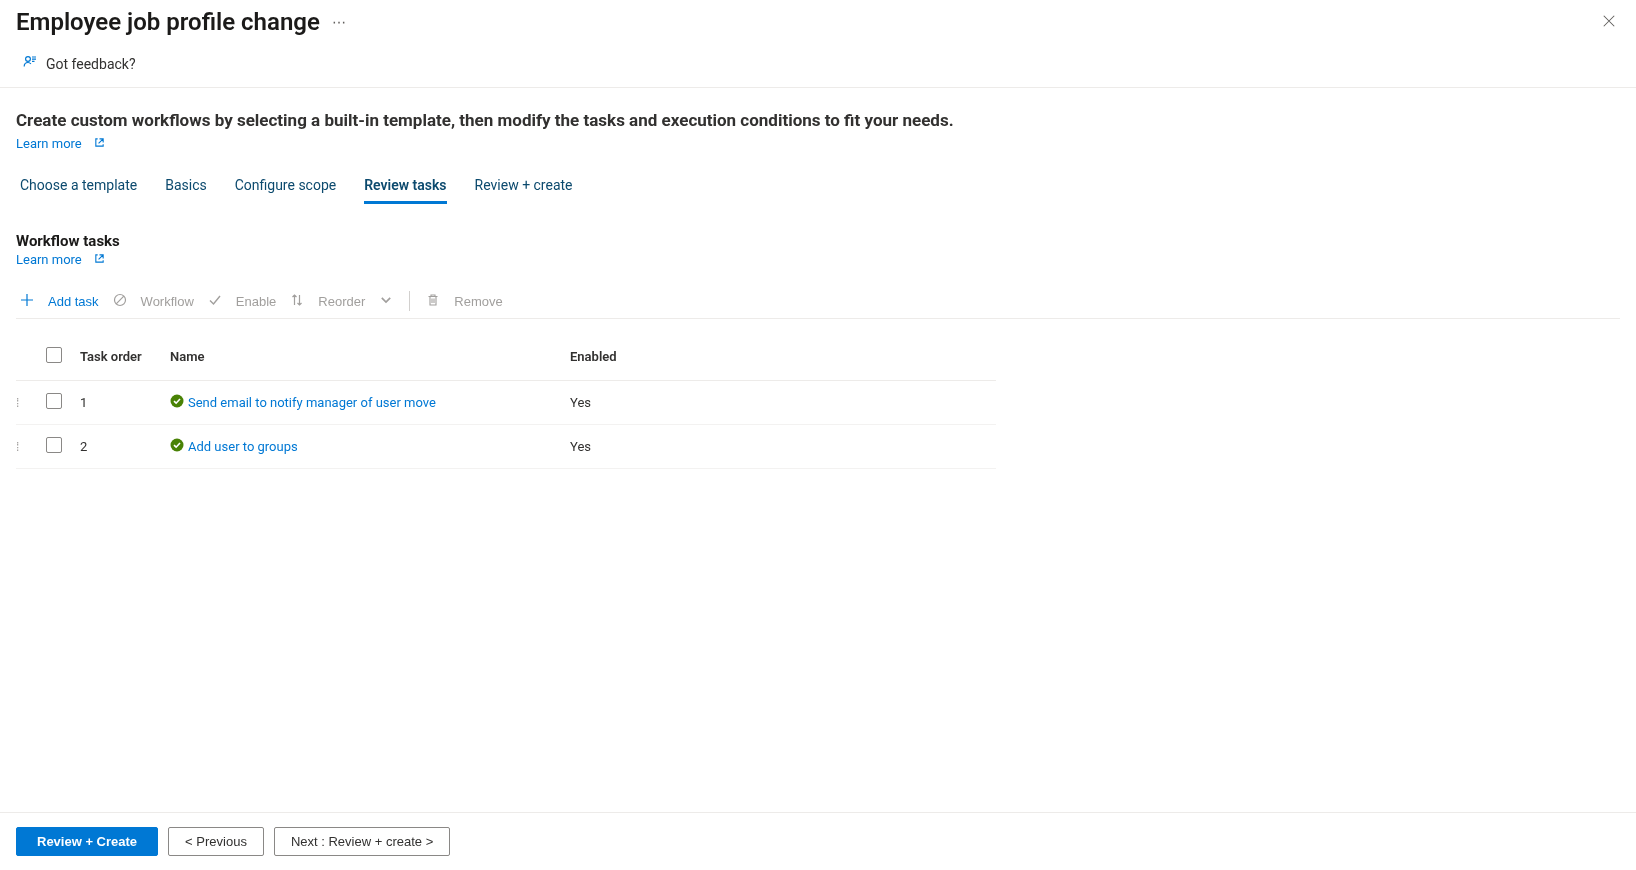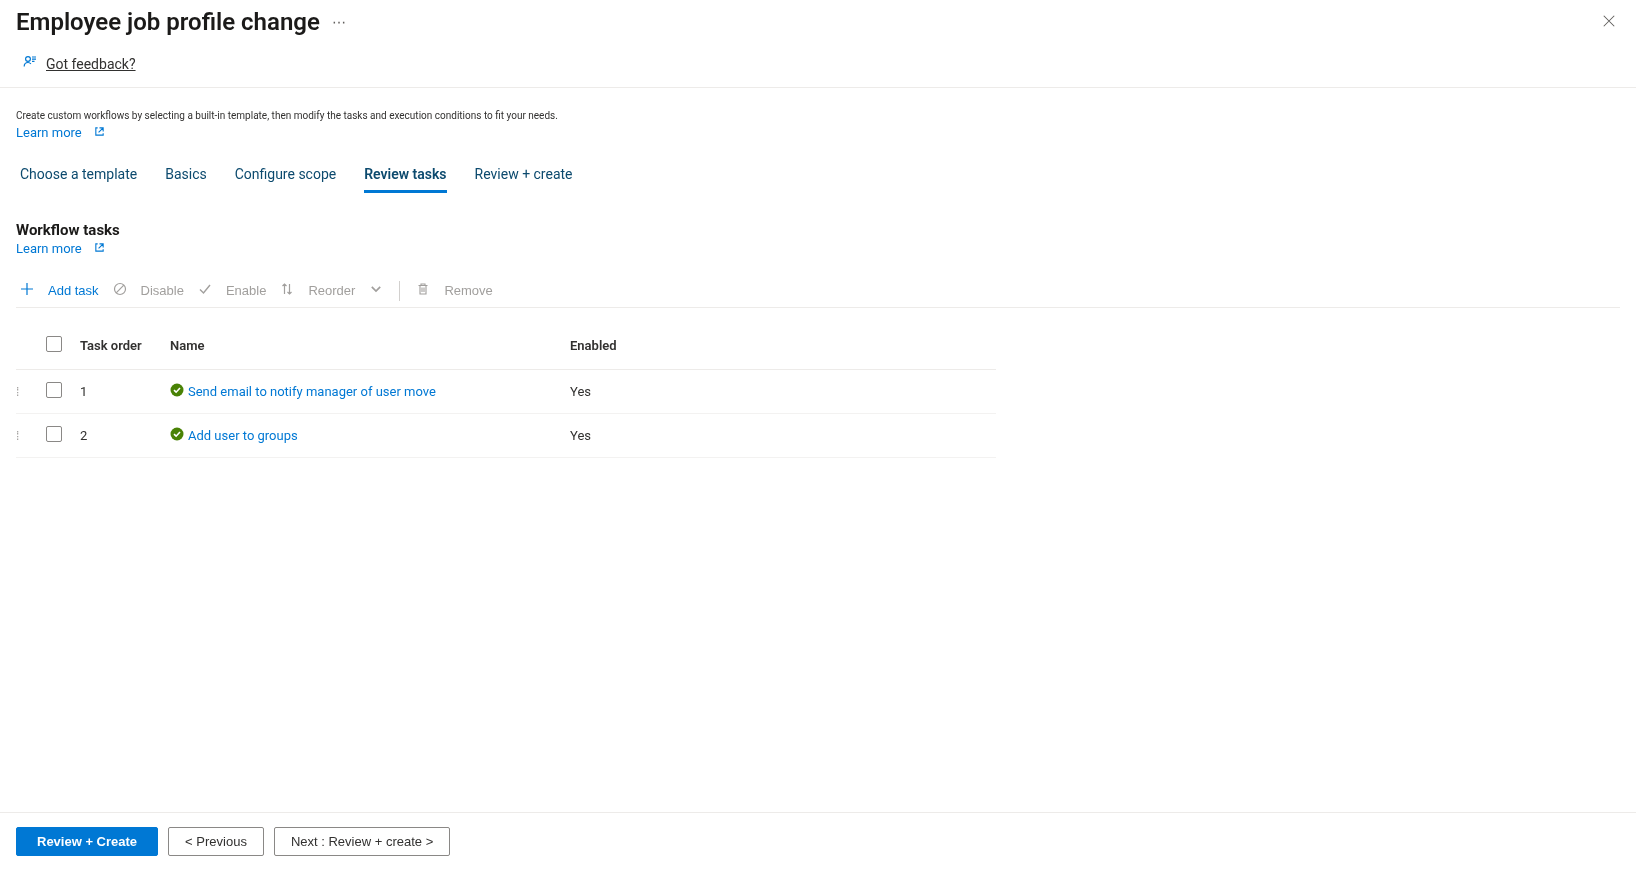--- a/index.html
+++ b/index.html
@@ -40,28 +40,27 @@
     cursor: pointer;
     padding: 4px;
   }
   .close-icon svg { width: 14px; height: 14px; }
   .feedback-row {
     display: flex;
     align-items: center;
     gap: 8px;
     padding: 18px 16px 14px 22px;
     border-bottom: 1px solid #edebe9;
-    text-decoration: underline;
   }
   .feedback-row svg { width: 16px; height: 16px; }
   .feedback-text { font-size: 14px; color: #323130; cursor: pointer; }
   .content {
     padding: 20px 16px 0 16px;
   }
-  .intro-text { font-size: 10px; color: #323130; line-height: 1.5; }
+  .intro-text { font-size: 17px; color: #323130; line-height: 1.5; font-weight: bold; }
   .learn-more {
     color: #0078d4;
     font-size: 13px;
     text-decoration: none;
     display: inline-flex;
     align-items: flex-start;
     gap: 12px;
     cursor: pointer;
     margin-top: 2px;
   }
@@ -247,21 +246,21 @@
       </span>
       <span>Add task</span>
     </button>
     <button class="toolbar-btn">
       <span>
         <svg viewBox="0 0 14 14" fill="none" stroke="#a19f9d" stroke-width="1.2">
             <circle cx="7" cy="7" r="5.5"></circle>
             <path d="M3.2 10.8 L10.8 3.2"></path>
           </svg>
       </span>
-      <span>Disable</span>
+      <span>Workflow</span>
     </button>
     <button class="toolbar-btn">
       <span>
         <svg viewBox="0 0 14 14" fill="none" stroke="#a19f9d" stroke-width="1.4">
             <path d="M2 7.5 L5.5 11 L12 3"></path>
           </svg>
       </span>
       <span>Enable</span>
     </button>
     <button class="toolbar-btn">

